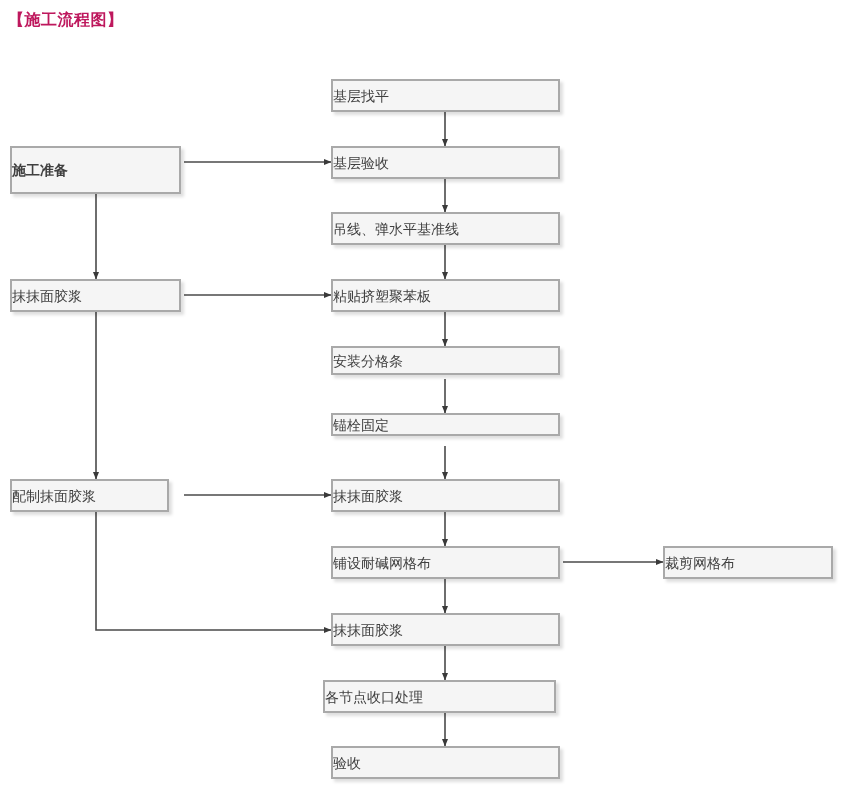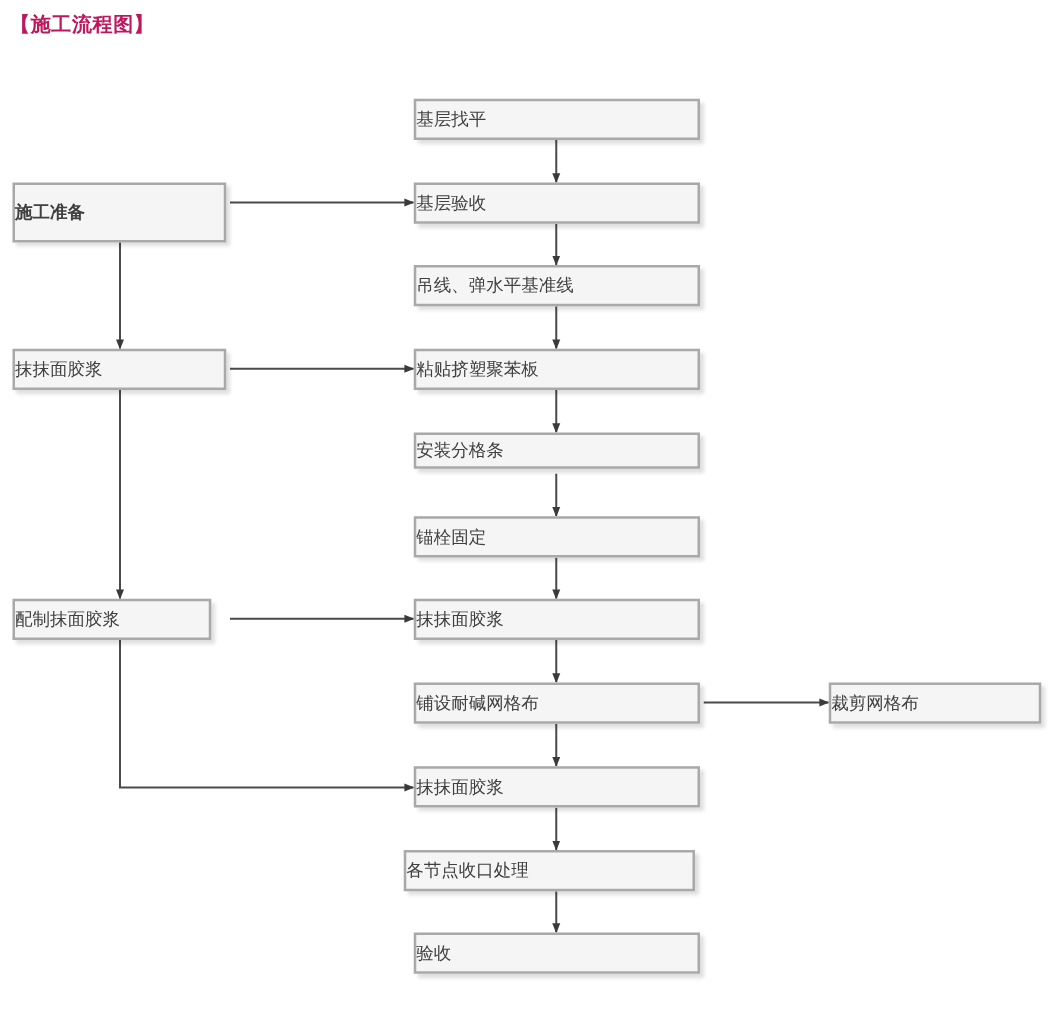--- a/index.html
+++ b/index.html
@@ -116,21 +116,21 @@
       </div>
       <div class="node" style="left: 331px; top: 212px; width: 229px; height: 33px;">
         <span class="node-label">吊线、弹水平基准线</span>
       </div>
       <div class="node" style="left: 331px; top: 279px; width: 229px; height: 33px;">
         <span class="node-label">粘贴挤塑聚苯板</span>
       </div>
       <div class="node" style="left: 331px; top: 346px; width: 229px; height: 29px;">
         <span class="node-label">安装分格条</span>
       </div>
-      <div class="node" style="left: 331px; top: 413px; width: 229px; height: 33px;">
+      <div class="node" style="left: 331px; top: 413px; width: 229px; height: 23px;">
         <span class="node-label">锚栓固定</span>
       </div>
       <div class="node" style="left: 331px; top: 479px; width: 229px; height: 33px;">
         <span class="node-label">抹抹面胶浆</span>
       </div>
       <div class="node" style="left: 331px; top: 546px; width: 229px; height: 33px;">
         <span class="node-label">铺设耐碱网格布</span>
       </div>
       <div class="node" style="left: 331px; top: 613px; width: 229px; height: 33px;">
         <span class="node-label">抹抹面胶浆</span>

